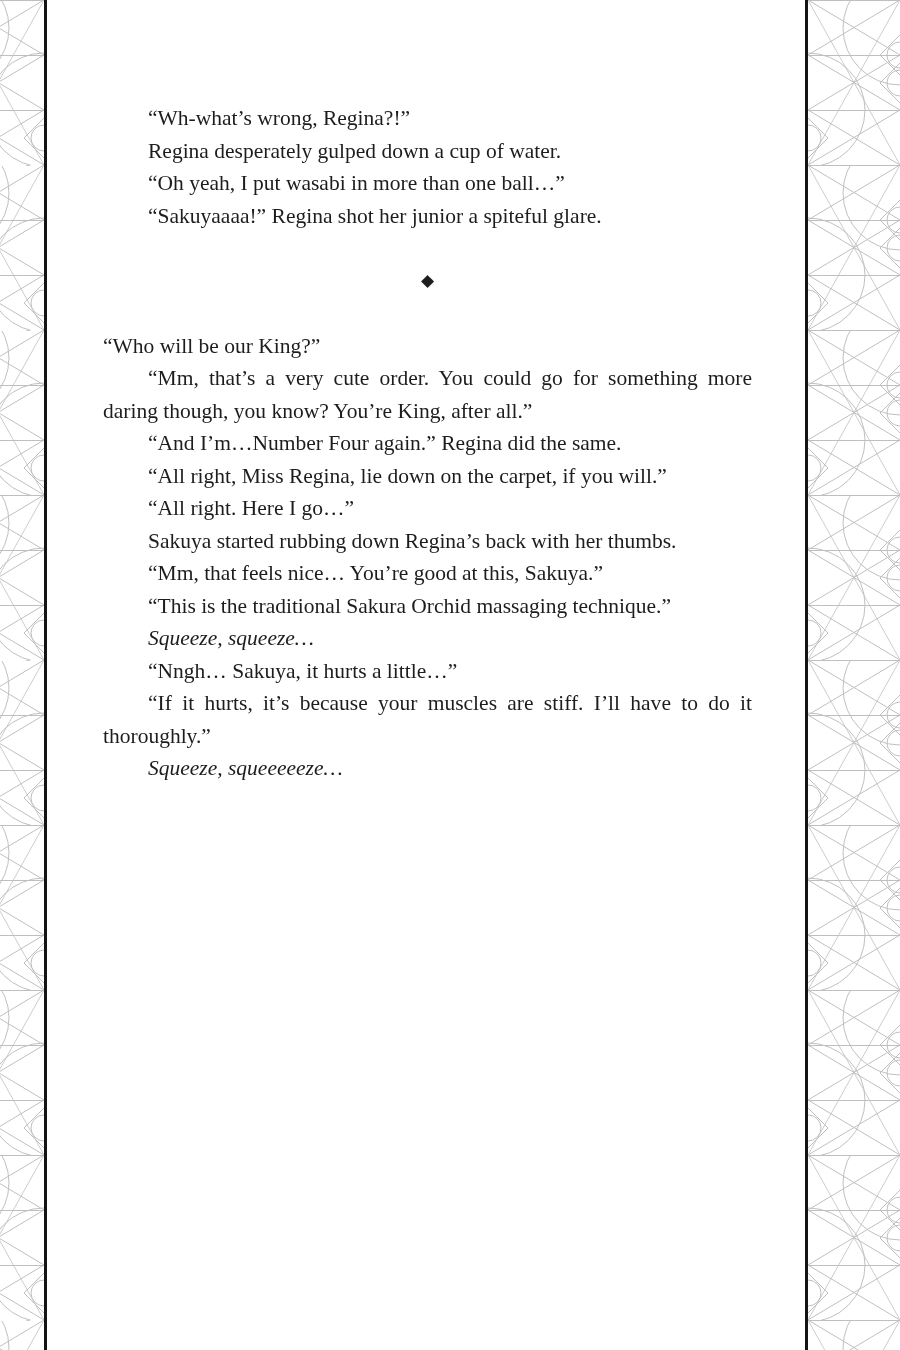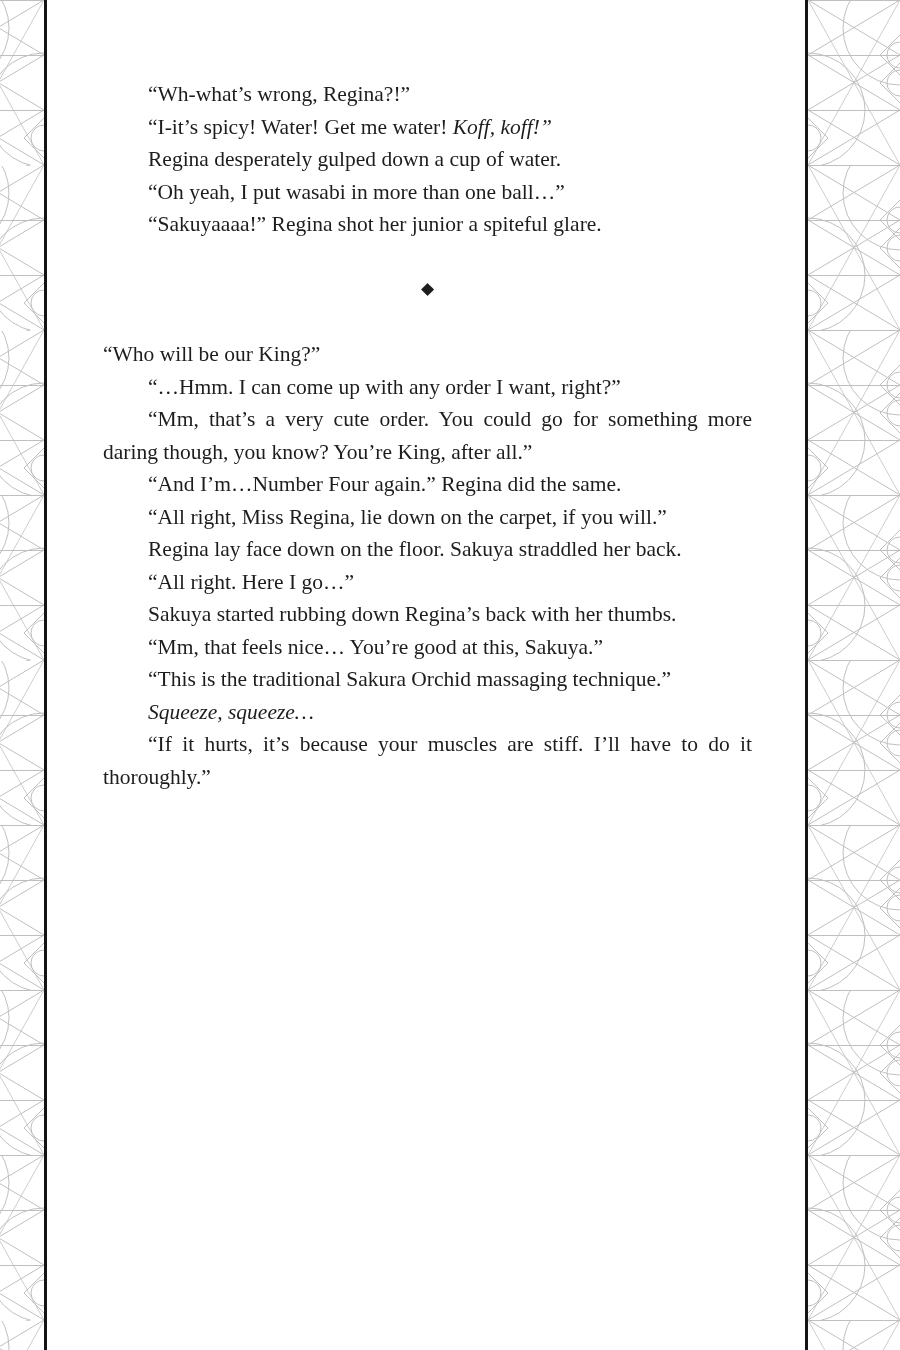--- a/index.html
+++ b/index.html
@@ -18,21 +18,21 @@
     color:var(--text);
   }
   .strip{flex:0 0 auto;height:1350px;position:relative;background:var(--bg);}
   .strip svg{display:block;color:var(--pattern);}
   .strip-left{width:47px;border-right:3px solid var(--rule);}
   .strip-right{width:95px;border-left:3px solid var(--rule);}
   .content{
     flex:1 1 auto;
     height:1350px;
     background:var(--bg);
-    padding:78px 53px 0 56px;
+    padding:102px 53px 0 56px;
   }
   .book-text{
     font-size:21.5px;
     line-height:32.5px;
     text-align:justify;
   }
   .book-text p{
     margin:0;
     text-indent:45px;
   }
@@ -73,41 +73,40 @@
     <g transform="translate(44,0) scale(-1,1)">
       <rect x="0" y="0" width="44" height="1350" fill="url(#geoL)"></rect>
     </g>
   </svg>
 </div>
 
 <div class="content">
   <div class="book-text">
     <div id="text-before">
         <p><span>“Wh-what’s wrong, Regina?!”</span></p>
-        <p><span>“I-it’s spicy! Water! Get me water! </span><span class="italic">Koff, koff!”</span></p>
         <p><span>Regina desperately gulped down a cup of water.</span></p>
         <p><span>“Oh yeah, I put wasabi in more than one ball…”</span></p>
         <p><span>“Sakuyaaaa!” Regina shot her junior a spiteful glare.</span></p>
       </div>
     <div class="separator">
       <span>◆</span>
     </div>
     <div id="text-after">
         <p class="noindent"><span>“Who will be our King?”</span></p>
-        <p><span>“…Hmm. I can come up with any order I want, right?”</span></p>
         <p><span>“Mm, that’s a very cute order. You could go for something more daring though, you know? You’re King, after all.”</span></p>
         <p><span>“And I’m…Number Four again.” Regina did the same.</span></p>
         <p><span>“All right, Miss Regina, lie down on the carpet, if you will.”</span></p>
-        <p><span>Regina lay face down on the floor. Sakuya straddled her back.</span></p>
         <p><span>“All right. Here I go…”</span></p>
         <p><span>Sakuya started rubbing down Regina’s back with her thumbs.</span></p>
         <p><span>“Mm, that feels nice… You’re good at this, Sakuya.”</span></p>
         <p><span>“This is the traditional Sakura Orchid massaging technique.”</span></p>
         <p><span class="italic">Squeeze, squeeze…</span></p>
+        <p><span>“Nngh… Sakuya, it hurts a little…”</span></p>
         <p><span>“If it hurts, it’s because your muscles are stiff. I’ll have to do it thoroughly.”</span></p>
+        <p><span class="italic">Squeeze, squeeeeeze…</span></p>
       </div>
   </div>
 </div>
 
 <div class="strip strip-right">
   <svg width="92" height="1350" viewBox="0 0 92 1350" aria-hidden="true">
     <defs>
       <pattern id="geoR" width="92" height="165" patternUnits="userSpaceOnUse">
         <g fill="none" stroke="currentColor" stroke-width="1">
           <path d="M0 .5H92 M0 55.5H92 M0 110.5H92"></path>

